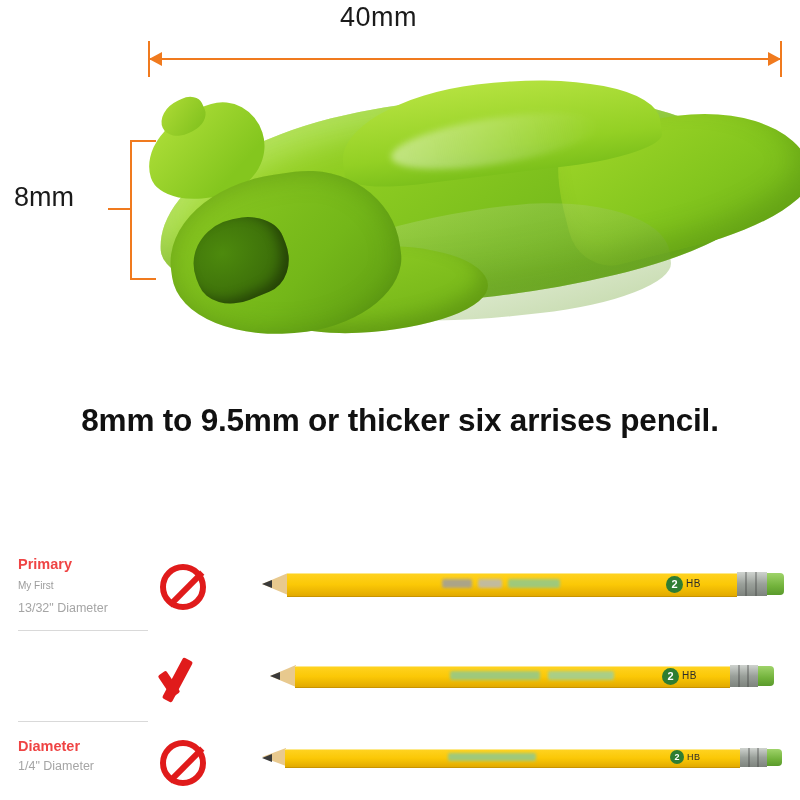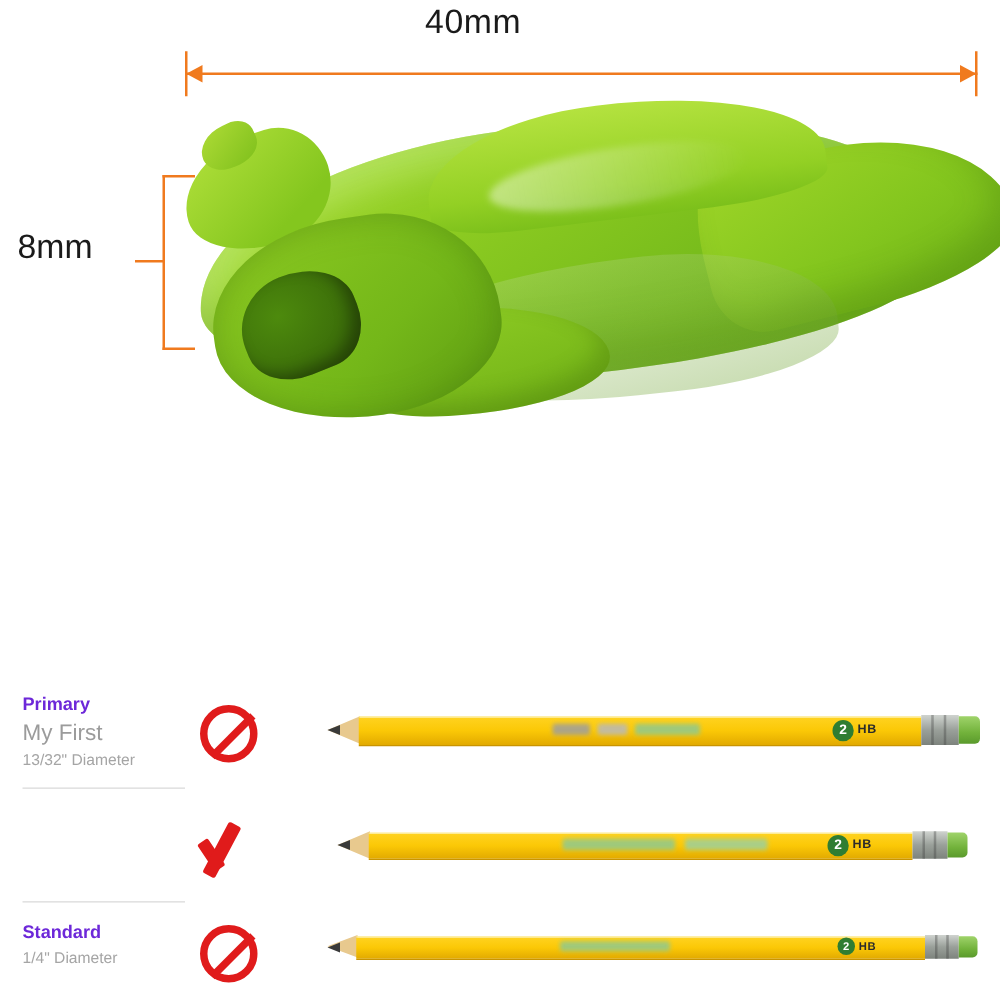--- a/index.html
+++ b/index.html
@@ -263,25 +263,25 @@
 
   .labels {
     position: absolute;
     left: 18px;
     top: 8px;
     width: 140px;
   }
   .labels .name {
     font-size: 14.5px;
     font-weight: bold;
-    color: #6d28d9;
+    color: #ef4444;
     line-height: 20px;
   }
   .labels .sub {
-    font-size: 18px;
+    font-size: 10px;
     color: #9b9b9b;
     line-height: 24px;
   }
   .labels .diam {
     font-size: 12.5px;
     color: #a5a5a5;
     line-height: 20px;
   }
 
   
@@ -377,21 +377,21 @@
     background: rgba(60,60,60,0.35);
   }
   .pencil .eraser {
     position: absolute;
     background: linear-gradient(180deg, #9fd36a 0%, #72b23b 60%, #5a9a2c 100%);
     border-radius: 0 4px 4px 0;
   }
   .pencil .hb {
     position: absolute;
     font-size: 10px;
-    font-weight: bold;
+    font-weight: normal;
     color: #2b2b2b;
     letter-spacing: 0.5px;
   }
   .pencil .two {
     position: absolute;
     width: 17px;
     height: 17px;
     border-radius: 50%;
     background: #2f7d32;
     color: #fff;
@@ -438,20 +438,21 @@
     <div class="ridge"></div>
     <div class="lobe"></div>
     <div class="hole-outer">
       <div class="hole-inner"></div>
     </div>
     <div class="sheen"></div>
   </div>
 </div>
 
 <div id="headline">
+  <span class="line">8mm to 9.5mm or thicker six arrises pencil.</span>
 </div>
 
 <div id="chart">
 
   <div class="chart-row r0">
     <div class="labels">
       <div class="name">Primary</div>
       <div class="sub">My First</div>
       <div class="diam">13/32" Diameter</div>
     </div>
@@ -495,21 +496,21 @@
         <div class="band" style="left:8px;"></div>
         <div class="band" style="left:17px;"></div>
       </div>
       <div class="eraser" style="left:488px; top:9px; width:16px; height:20px;"></div>
     </div>
     <div class="row-sep" style="top:84px;"></div>
   </div>
 
   <div class="chart-row r2">
     <div class="labels">
-      <div class="name">Standard</div>
+      <div class="name">Diameter</div>
       <div class="diam">1/4" Diameter</div>
     </div>
     <div class="mark" style="top:12px;">
       <div class="no-sign"></div>
     </div>
     <div class="pencil" style="left:262px; width:520px; height:30px; top:14px;">
       <div class="tip" style="top:6px; border-top-width:9px; border-bottom-width:9px; border-right-width:24px;"></div>
       <div class="lead" style="top:12px;"></div>
       <div class="barrel" style="left:23px; top:7px; width:455px; height:17px;"></div>
       <div class="imprint" style="left:186px; top:11px; width:88px; height:8px; background:#8fc98f;"></div>

